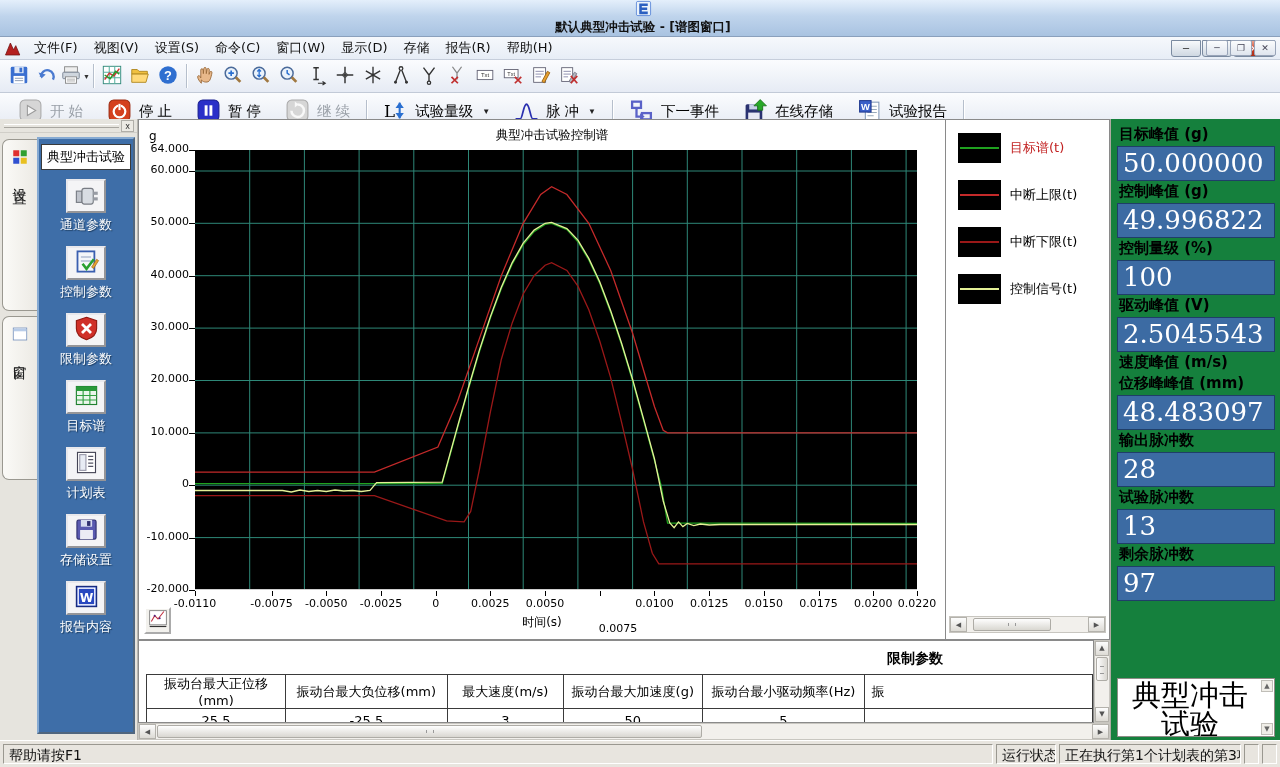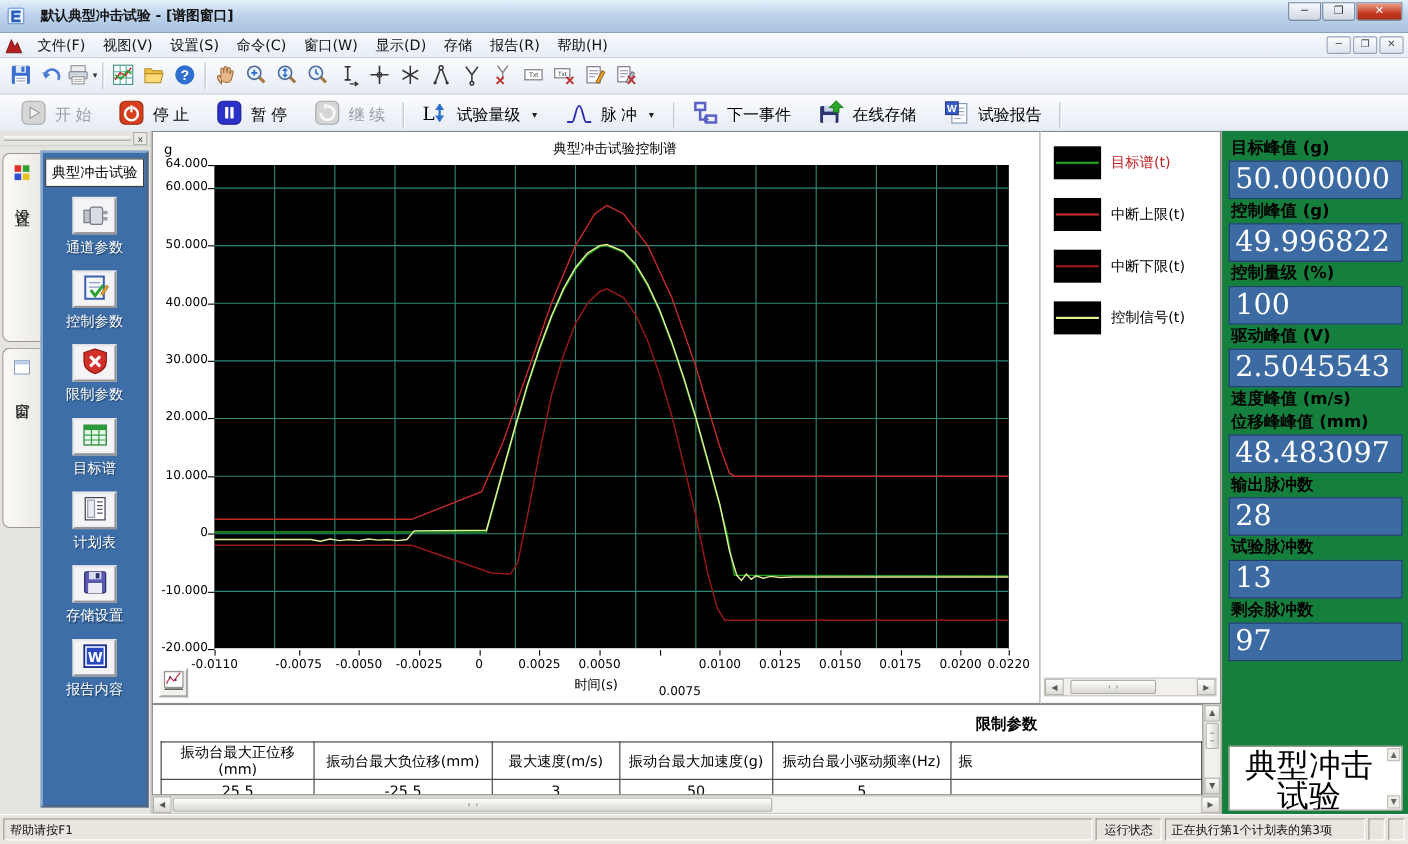--- a/index.html
+++ b/index.html
@@ -1,22 +1,22 @@
 <!DOCTYPE html>
 <html><head>
 <meta charset="utf-8">
 <style>
   * { margin:0; padding:0; box-sizing:border-box; }
   html,body { width:1280px; height:767px; overflow:hidden; }
   body { font-family:"DejaVu Sans","Liberation Sans",sans-serif; font-size:13px; background:#ece9e2; user-select:none; }
   #app { position:relative; width:1280px; height:767px; background:#ece9e2; overflow:hidden; }
 
   
-  .titlebar { height:30px; display:flex; align-items:center; padding-left:6px; gap:14px;
-    background:linear-gradient(#e4effb,#bfd4ec 45%,#a9c3e1); border-bottom:1px solid #8aa0bc; }
+  .titlebar { height:37px; display:flex; align-items:center; padding-left:6px; gap:2px;
+    background:linear-gradient(#e4effb,#bfd4ec 45%,#a9c3e1); border-bottom:1px solid #8aa0bc;flex-direction:column; }
   .titlebar .appicon { width:17px; height:17px; }
   .titlebar .title { font-size:12.5px; font-weight:bold; color:#111; }
   .win-btns { margin-left:auto; margin-right:5px; display:flex; gap:1px; align-self:flex-start; padding-top:2px; }
   .win-btn { width:30px; height:17px; font-size:10px; line-height:15px; text-align:center;
     background:linear-gradient(#f7f9fb,#cfd8e2); border:1px solid #7a8aa0; border-radius:0 0 3px 3px; color:#333; }
   .win-btn.close { width:42px; background:linear-gradient(#eda08c,#c53a22 60%,#a92e18); color:#fff; font-weight:bold; }
 
   
   .menubar { height:23px; display:flex; align-items:center; 
     background:linear-gradient(#f6f8fc,#e7edf6); border-bottom:1px solid #c6cedb; }
@@ -68,21 +68,21 @@
   .side-item { display:flex; flex-direction:column; align-items:center; margin-bottom:12px; cursor:default; }
   .icon-tile { width:40px; height:34px; background:#f4f4f6; border:2px outset #e8e8ec;
     display:flex; align-items:center; justify-content:center; }
   .icon-tile svg { width:27px; height:27px; }
   .side-item .lbl { color:#fff; font-size:13px; margin-top:3px; text-shadow:1px 1px 1px #1c3c60; }
 
   
   .center-col { flex:1; display:flex; flex-direction:column; }
   .chart-row { height:522px; display:flex; }
   .chart-panel { width:808px; position:relative; background:#fff; border:1px solid #8a8a8a; }
-  .chart-title { position:absolute; top:7px; left:17px; width:100%; text-align:center; font-size:12.5px; color:#000; }
+  .chart-title { position:absolute; top:7px; left:10px; width:100%; text-align:center; font-size:12.5px; color:#000; }
   .y-unit { position:absolute; left:10px; top:9px; font-size:12px; color:#000; }
   .plot { position:absolute; left:56px; top:30px; width:722px; height:440px; background:#000; }
   .plot svg { display:block; width:722px; height:440px; }
   .tickmark { position:absolute; background:#000; }
   .xtick-label { position:absolute; width:62px; text-align:center; font-size:11px; color:#000; top:477px; }
   .ytick-label { position:absolute; width:46px; text-align:right; font-size:11px; color:#000; left:4px; }
   .x-axis-label { position:absolute; top:494px; left:0; width:100%; text-align:center; font-size:12px; color:#000; }
   .plot-tool-btn { position:absolute; left:5px; top:487px; width:27px; height:27px; background:#f2f1ed;
     border:2px outset #fff; display:flex; align-items:center; justify-content:center; }
   .plot-tool-btn svg { width:20px; height:20px; }
@@ -131,21 +131,21 @@
     overflow:hidden; white-space:nowrap; margin-bottom:1px; }
   .display-box { margin-top:auto; position:relative; background:#fff; border:1px solid #8e8c86; height:59px;
     font-family:"DejaVu Serif","Liberation Serif",serif; font-size:29px; line-height:1.0; text-align:center;
     padding:2px 14px 0 2px; overflow:hidden; color:#000; }
   .display-box .varrow { position:absolute; right:1px; width:12px; height:12px; font-size:7px; line-height:11px;
     text-align:center; color:#666; background:#f0eee8; border:1px solid #c0beb8; }
   .display-box .up { top:1px; } .display-box .down { bottom:1px; }
 
   
   .statusbar { position:absolute; left:0; right:0; bottom:0; height:27px; background:#e8e5df;
-    border-top:1px solid #fff; display:flex; gap:3px; padding:3px 3px; font-size:11px; }
+    border-top:1px solid #fff; display:flex; gap:3px; padding:3px 3px; font-size:14px; }
   .scell { border:1px solid; border-color:#9a9890 #fff #fff #9a9890; padding:2px 5px; white-space:nowrap;
     overflow:hidden; color:#111; }
   .scell.help { flex:1; }
   .scell.runlab { width:60px; flex:none; text-align:center; }
   .scell.runmsg { width:182px; flex:none; }
   .scell.mini { width:15px; flex:none; padding:0; }
 </style>
 </head>
 <body>
 

